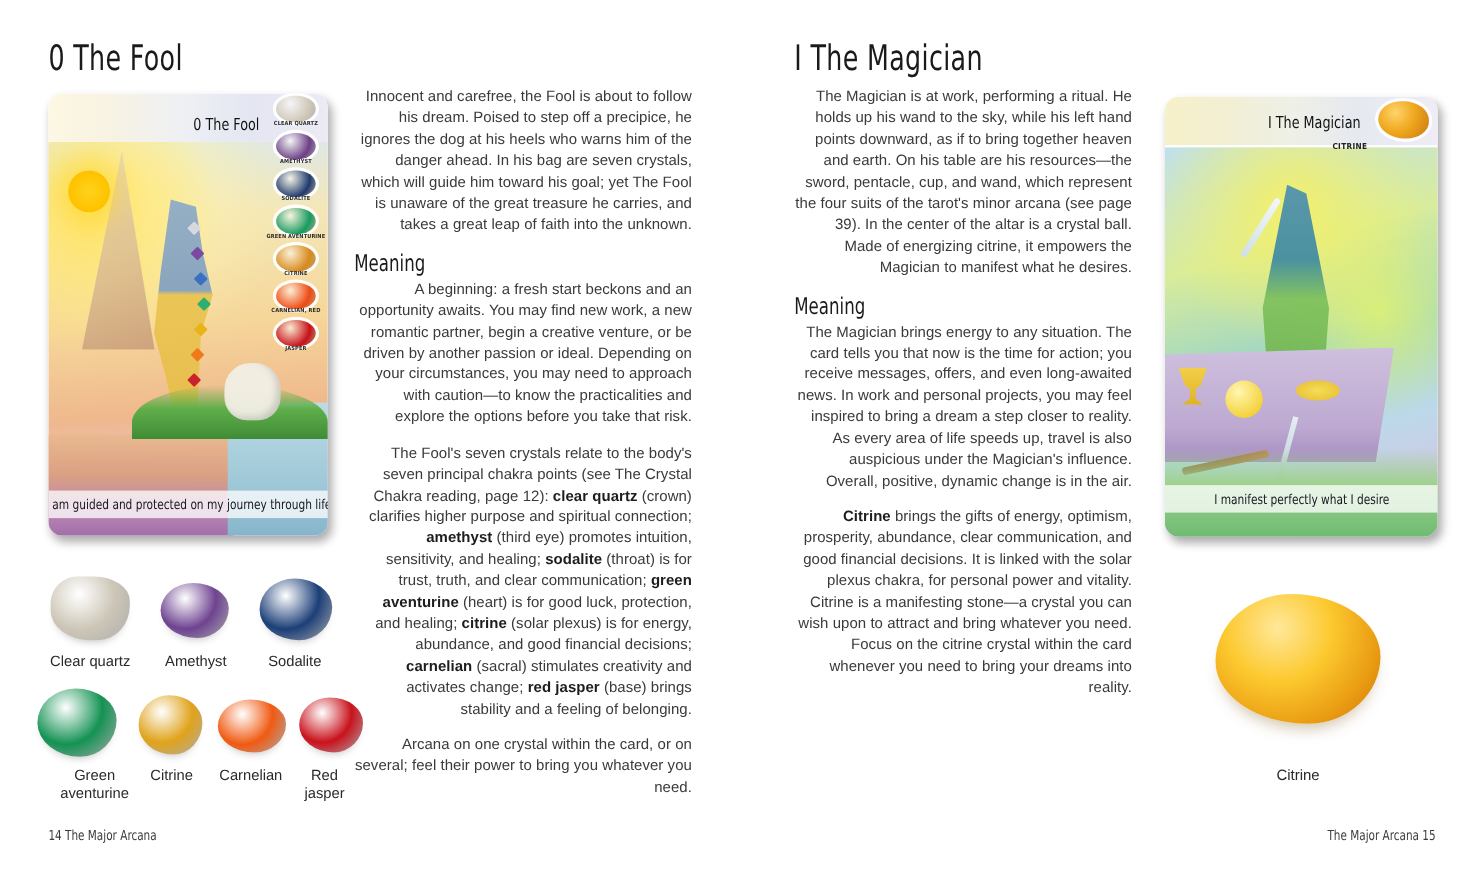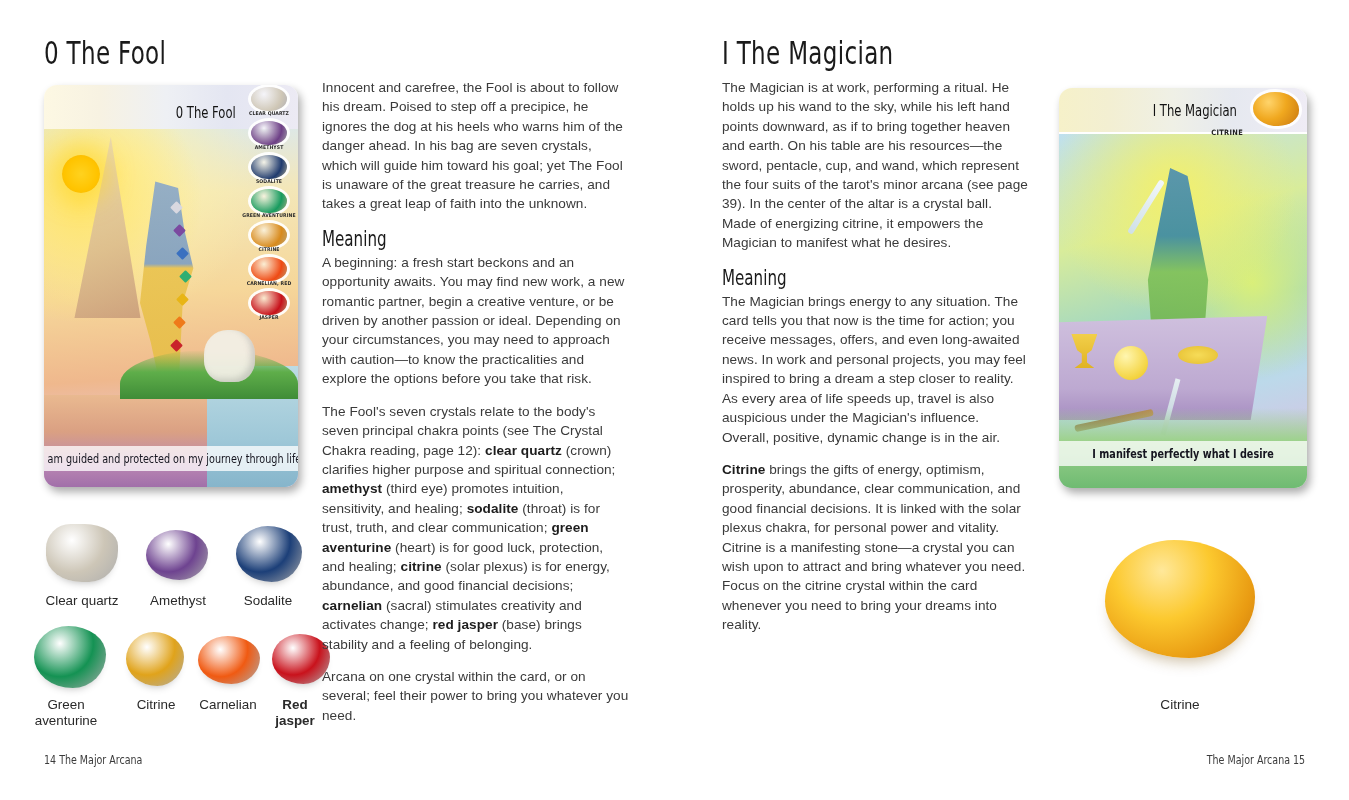--- a/index.html
+++ b/index.html
@@ -19,20 +19,21 @@
     font-family:"DejaVu Sans Condensed","Liberation Sans",sans-serif;
     font-size:21px;color:#1a1a1a;margin:13px 0 2px 0;
     transform:scaleX(.80);transform-origin:left center;
   }
 
   
   .col{position:absolute;width:307px;}
   .col p{
     margin:0 0 13px 0;font-size:13.6px;line-height:19.4px;color:#3a3a3a;
     letter-spacing:.05px;
+    text-align:right;
   }
   .col p b{font-weight:700;color:#1d1d1d;}
 
   
   .tarot{
     position:absolute;border-radius:13px;overflow:hidden;
     box-shadow:3px 5px 9px rgba(0,0,0,.33);
   }
   .tarot .scene{position:absolute;inset:0;}
   .tarot .hdr{
@@ -219,34 +220,34 @@
       <div class="gcell" style="left: 0px; top: 0px; width: 100%;">
         <div class="shot" style="position: absolute; left: 126px; top: 14px; width: 62px; height: 50px; border-radius: 48% 52% 46% 54% / 50% 46% 54% 50%; background: radial-gradient(circle at 36% 28%, rgba(255, 255, 255, 0.62) 0%, rgb(110, 67, 144) 52%, rgba(0, 0, 0, 0.32) 100%); box-shadow: rgba(0, 0, 0, 0.3) 0px 6px 9px -6px;"></div>
         <div class="cap" style="position: absolute; left: 118px; top: 72px; width: 80px; white-space: pre-line;">Amethyst</div>
       </div>
       <div class="gcell" style="left: 0px; top: 0px; width: 100%;">
         <div class="shot" style="position: absolute; left: 216px; top: 10px; width: 66px; height: 56px; border-radius: 48% 52% 46% 54% / 50% 46% 54% 50%; background: radial-gradient(circle at 36% 28%, rgba(255, 255, 255, 0.62) 0%, rgb(28, 63, 120) 52%, rgba(0, 0, 0, 0.32) 100%); box-shadow: rgba(0, 0, 0, 0.3) 0px 6px 9px -6px;"></div>
         <div class="cap" style="position: absolute; left: 208px; top: 72px; width: 80px; white-space: pre-line;">Sodalite</div>
       </div>
       <div class="gcell" style="left: 0px; top: 0px; width: 100%;">
         <div class="shot" style="position: absolute; left: 14px; top: 110px; width: 72px; height: 62px; border-radius: 48% 52% 46% 54% / 50% 46% 54% 50%; background: radial-gradient(circle at 36% 28%, rgba(255, 255, 255, 0.62) 0%, rgb(20, 146, 83) 52%, rgba(0, 0, 0, 0.32) 100%); box-shadow: rgba(0, 0, 0, 0.3) 0px 6px 9px -6px;"></div>
-        <div class="cap" style="position: absolute; left: 0; top: 176px; width: 92px; white-space: pre-line;">Green
+        <div class="cap" style="position: absolute; left: 20px; top: 176px; width: 92px; white-space: pre-line;">Green
 aventurine</div>
       </div>
       <div class="gcell" style="left: 0px; top: 0px; width: 100%;">
         <div class="shot" style="position: absolute; left: 106px; top: 116px; width: 58px; height: 54px; border-radius: 48% 52% 46% 54% / 50% 46% 54% 50%; background: radial-gradient(circle at 36% 28%, rgba(255, 255, 255, 0.62) 0%, rgb(224, 163, 27) 52%, rgba(0, 0, 0, 0.32) 100%); box-shadow: rgba(0, 0, 0, 0.3) 0px 6px 9px -6px;"></div>
         <div class="cap" style="position: absolute; left: 96px; top: 176px; width: 80px; white-space: pre-line;">Citrine</div>
       </div>
       <div class="gcell" style="left: 0px; top: 0px; width: 100%;">
         <div class="shot" style="position: absolute; left: 178px; top: 120px; width: 62px; height: 48px; border-radius: 48% 52% 46% 54% / 50% 46% 54% 50%; background: radial-gradient(circle at 36% 28%, rgba(255, 255, 255, 0.62) 0%, rgb(240, 90, 18) 52%, rgba(0, 0, 0, 0.32) 100%); box-shadow: rgba(0, 0, 0, 0.3) 0px 6px 9px -6px;"></div>
         <div class="cap" style="position: absolute; left: 158px; top: 176px; width: 100px; white-space: pre-line;">Carnelian</div>
       </div>
       <div class="gcell" style="left: 0px; top: 0px; width: 100%;">
         <div class="shot" style="position: absolute; left: 252px; top: 118px; width: 58px; height: 50px; border-radius: 48% 52% 46% 54% / 50% 46% 54% 50%; background: radial-gradient(circle at 36% 28%, rgba(255, 255, 255, 0.62) 0%, rgb(201, 18, 28) 52%, rgba(0, 0, 0, 0.32) 100%); box-shadow: rgba(0, 0, 0, 0.3) 0px 6px 9px -6px;"></div>
-        <div class="cap" style="position: absolute; left: 238px; top: 176px; width: 74px; white-space: pre-line; font-weight: bold;">Red
+        <div class="cap" style="position: absolute; left: 238px; top: 176px; width: 74px; white-space: pre-line;">Red
 jasper</div>
       </div>
     </div>
 
   <div class="col" style="left:322px;top:78px;">
     <p>Innocent and carefree, the Fool is about to follow his dream. Poised to step off a precipice, he ignores the dog at his heels who warns him of the danger ahead. In his bag are seven crystals, which will guide him toward his goal; yet The Fool is unaware of the great treasure he carries, and takes a great leap of faith into the unknown.</p>
     <div class="meaning-h">Meaning</div>
     <p>A beginning: a fresh start beckons and an opportunity awaits. You may find new work, a new romantic partner, begin a creative venture, or be driven by another passion or ideal. Depending on your circumstances, you may need to approach with caution—to know the practicalities and explore the options before you take that risk.</p>
     <p id="left-p2"><span>The Fool's seven crystals relate to the body's seven principal chakra points (see The Crystal Chakra reading, page 12): </span><b>clear quartz</b><span> (crown) clarifies higher purpose and spiritual connection; </span><b>amethyst</b><span> (third eye) promotes intuition, sensitivity, and healing; </span><b>sodalite</b><span> (throat) is for trust, truth, and clear communication; </span><b>green aventurine</b><span> (heart) is for good luck, protection, and healing; </span><b>citrine</b><span> (solar plexus) is for energy, abundance, and good financial decisions; </span><b>carnelian</b><span> (sacral) stimulates creativity and activates change; </span><b>red jasper</b><span> (base) brings stability and a feeling of belonging.</span></p>
     <p>Arcana on one crystal within the card, or on several; feel their power to bring you whatever you need.</p>
@@ -273,21 +274,21 @@
       <div class="mag-ball"></div>
       <div class="mag-pent"></div>
       <div class="mag-sword"></div>
       <div class="mag-wand"></div>
       <div class="mag-flowers"></div>
     </div>
     <div class="hdr" style="background:linear-gradient(90deg,#f6f1c9 0%,#f3efd2 20%,#eff0e6 46%,#e6e9f0 70%,#efecf5 100%);"></div>
     <div class="hdr-title" style="right:70px;top:14px;">I The Magician</div>
     <div class="mag-sub">CITRINE</div>
     <div class="mag-hdrgem"></div>
-    <div class="foot" style="bottom:22px;font-weight:bold;">
+    <div class="foot" style="bottom:22px;">
       <span>I manifest perfectly what I desire</span>
     </div>
   </div>
 
   <div class="citrine-big" style="left:1105px;top:540px;"></div>
   <div class="citrine-cap" style="left:1105px;top:697px;width:150px;">Citrine</div>
 
   <div class="foot-r">The Major Arcana 15</div>
 </div>
 

